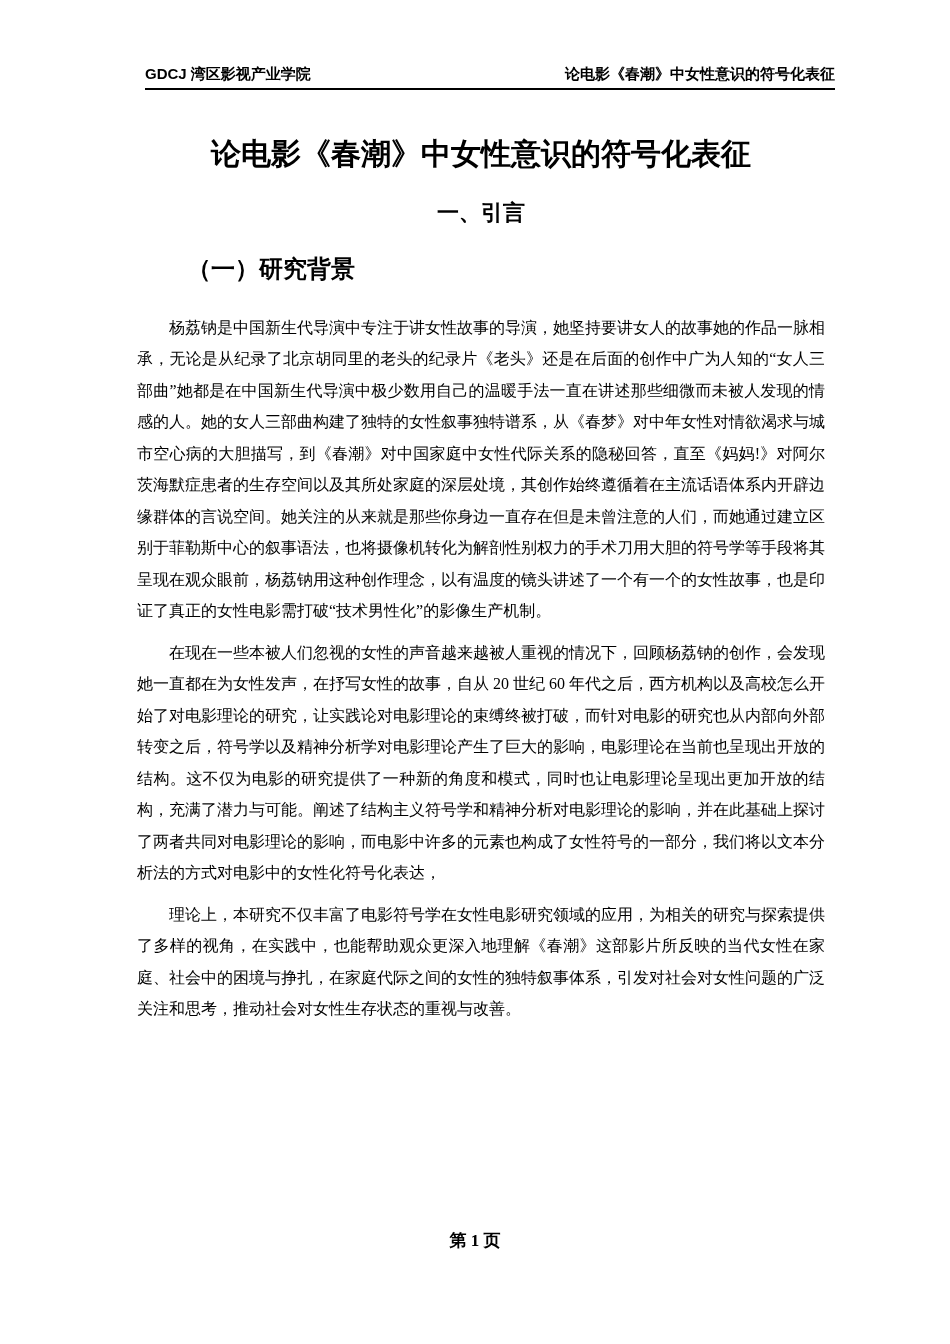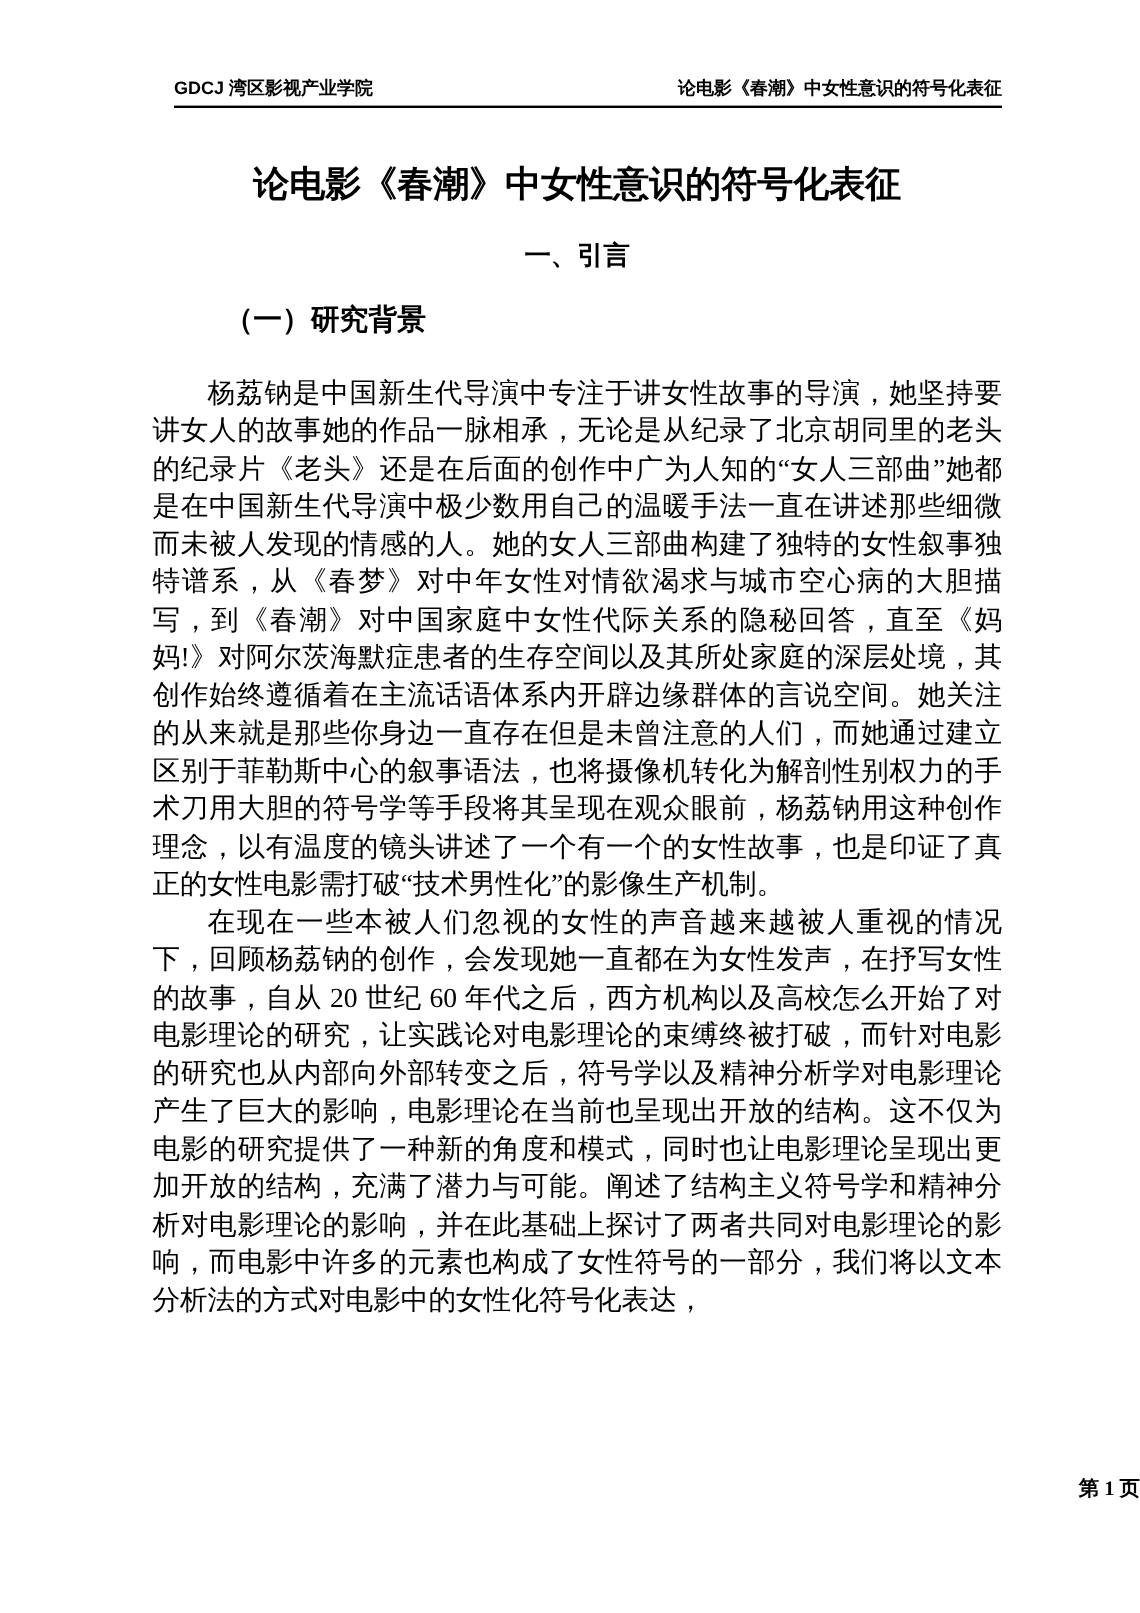--- a/index.html
+++ b/index.html
@@ -43,41 +43,41 @@
     margin-top: 28px;
     text-align: center;
     font-family: "Liberation Sans", "DejaVu Sans", sans-serif;
     font-weight: bold;
     font-size: 22px;
     line-height: 1.2;
   }
   .h-sub {
     margin-top: 28px;
     padding-left: 60px;
-    font-family: Liberation Mono, monospace;
+    font-family: Liberation Sans, sans-serif;
     font-weight: bold;
     font-size: 24px;
     line-height: 1.25;
   }
   .h-sub.second { margin-top: 38px; }
   .body-para {
-    font-size: 23px;
+    font-size: 16px;
     line-height: 31.5px;
     text-align: justify;
     text-indent: 2em;
-    margin: 0;
+    margin: 10px;
   }
   .body-para.first { margin-top: 28px; }
   
   .doc-footer {
     position: absolute;
     left: 0;
     bottom: 92px;
     width: 100%;
-    text-align: right;
+    text-align: center;
     font-weight: bold;
     font-size: 17px;
     font-family: "Liberation Serif", "DejaVu Serif", serif;
   }
 </style>
 </head>
 <body>
 
 <div class="page">
 
@@ -89,19 +89,20 @@
   <div class="content">
 
     <h1 class="doc-title">论电影《春潮》中女性意识的符号化表征</h1>
 
     <h2 class="h-intro">一、引言</h2>
 
     <h3 class="h-sub">（一）研究背景</h3>
 
     <p class="body-para first">杨荔钠是中国新生代导演中专注于讲女性故事的导演，她坚持要讲女人的故事她的作品一脉相承，无论是从纪录了北京胡同里的老头的纪录片《老头》还是在后面的创作中广为人知的“女人三部曲”她都是在中国新生代导演中极少数用自己的温暖手法一直在讲述那些细微而未被人发现的情感的人。她的女人三部曲构建了独特的女性叙事独特谱系，从《春梦》对中年女性对情欲渴求与城市空心病的大胆描写，到《春潮》对中国家庭中女性代际关系的隐秘回答，直至《妈妈!》对阿尔茨海默症患者的生存空间以及其所处家庭的深层处境，其创作始终遵循着在主流话语体系内开辟边缘群体的言说空间。她关注的从来就是那些你身边一直存在但是未曾注意的人们，而她通过建立区别于菲勒斯中心的叙事语法，也将摄像机转化为解剖性别权力的手术刀用大胆的符号学等手段将其呈现在观众眼前，杨荔钠用这种创作理念，以有温度的镜头讲述了一个有一个的女性故事，也是印证了真正的女性电影需打破“技术男性化”的影像生产机制。</p>
     <p class="body-para">在现在一些本被人们忽视的女性的声音越来越被人重视的情况下，回顾杨荔钠的创作，会发现她一直都在为女性发声，在抒写女性的故事，自从 20 世纪 60 年代之后，西方机构以及高校怎么开始了对电影理论的研究，让实践论对电影理论的束缚终被打破，而针对电影的研究也从内部向外部转变之后，符号学以及精神分析学对电影理论产生了巨大的影响，电影理论在当前也呈现出开放的结构。这不仅为电影的研究提供了一种新的角度和模式，同时也让电影理论呈现出更加开放的结构，充满了潜力与可能。阐述了结构主义符号学和精神分析对电影理论的影响，并在此基础上探讨了两者共同对电影理论的影响，而电影中许多的元素也构成了女性符号的一部分，我们将以文本分析法的方式对电影中的女性化符号化表达，</p>
+    <p class="body-para">理论上，本研究不仅丰富了电影符号学在女性电影研究领域的应用，为相关的研究与探索提供了多样的视角，在实践中，也能帮助观众更深入地理解《春潮》这部影片所反映的当代女性在家庭、社会中的困境与挣扎，在家庭代际之间的女性的独特叙事体系，引发对社会对女性问题的广泛关注和思考，推动社会对女性生存状态的重视与改善。</p>
 
 
   </div>
 
   <div class="doc-footer">第 1 页</div>
 
 </div>
 
 </body></html>

